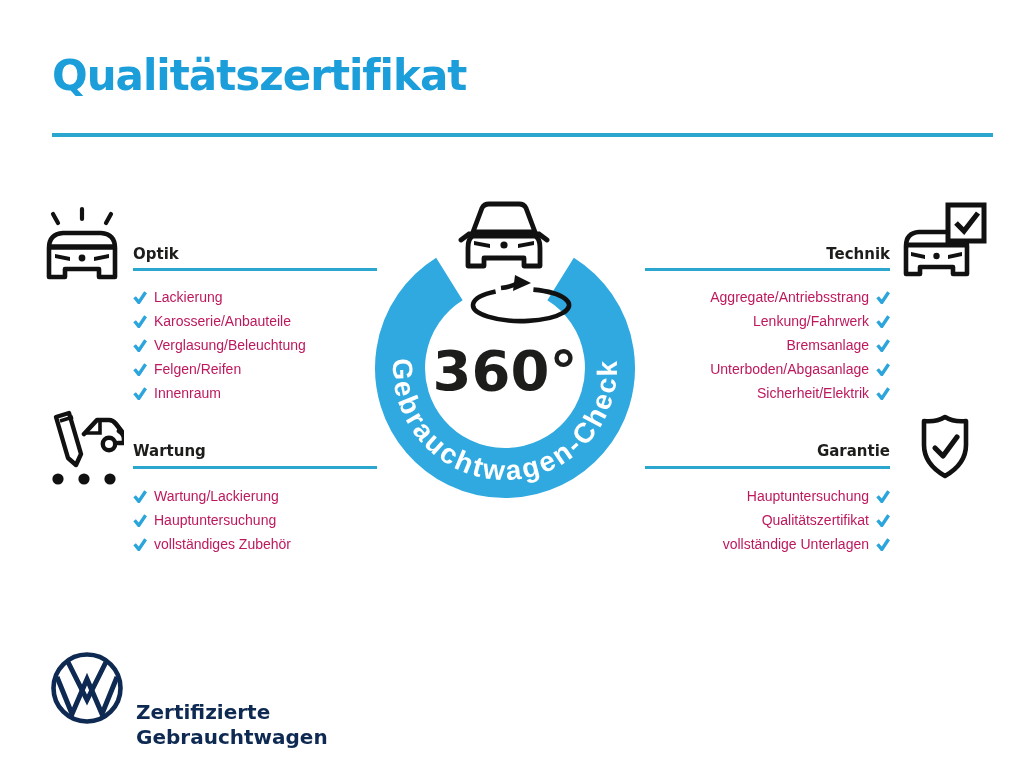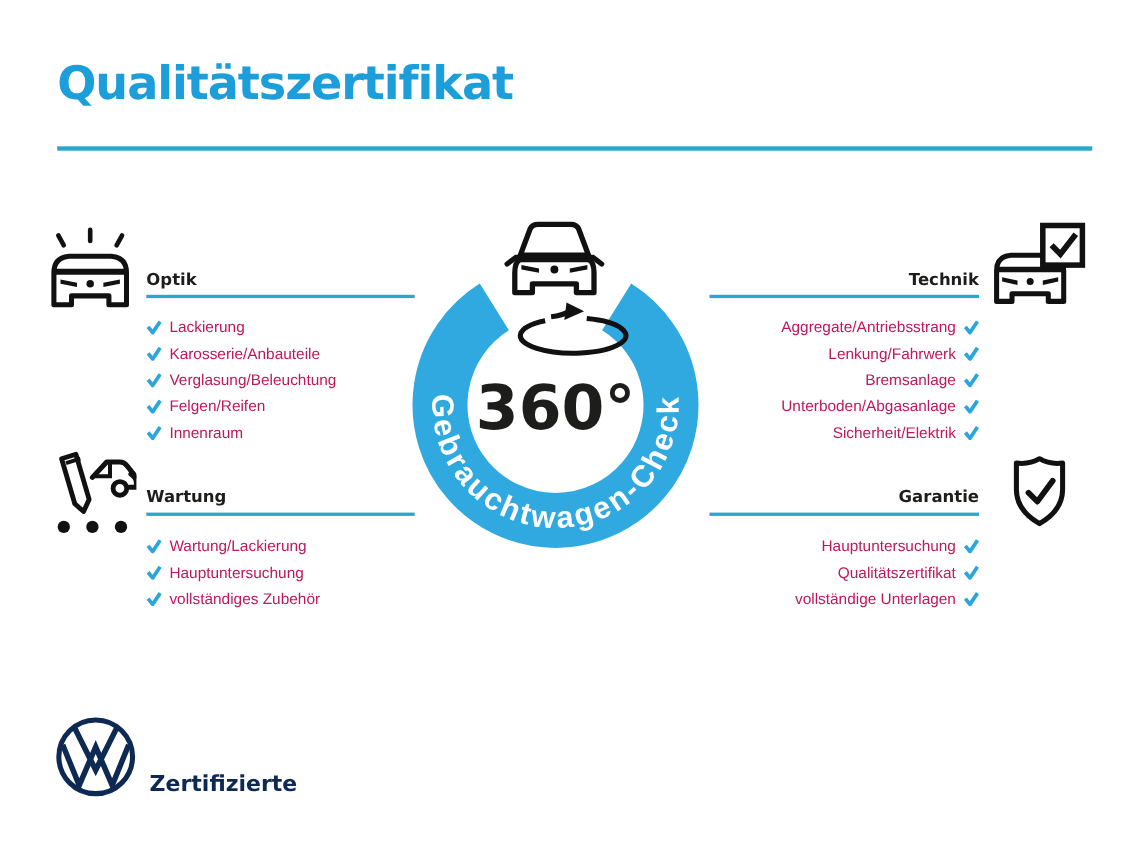--- a/index.html
+++ b/index.html
@@ -228,13 +228,14 @@
 
 <svg class="abs" style="left:50px;top:651px" width="74" height="74" viewBox="0 0 74 74">
   <g stroke="#0e2a52" fill="none">
     <circle cx="37" cy="37" r="33.5" stroke-width="4.6"></circle>
     <path d="M18 11 L37 49 L56 11" stroke-width="5"></path>
     <path d="M7 26 L22 63 L37 28 L52 63 L67 26" stroke-width="5"></path>
   </g>
 </svg>
 <div class="abs" id="footer-text">
   <div>Zertifizierte</div>
+  <div>Gebrauchtwagen</div>
 </div>
 
 </body></html>

